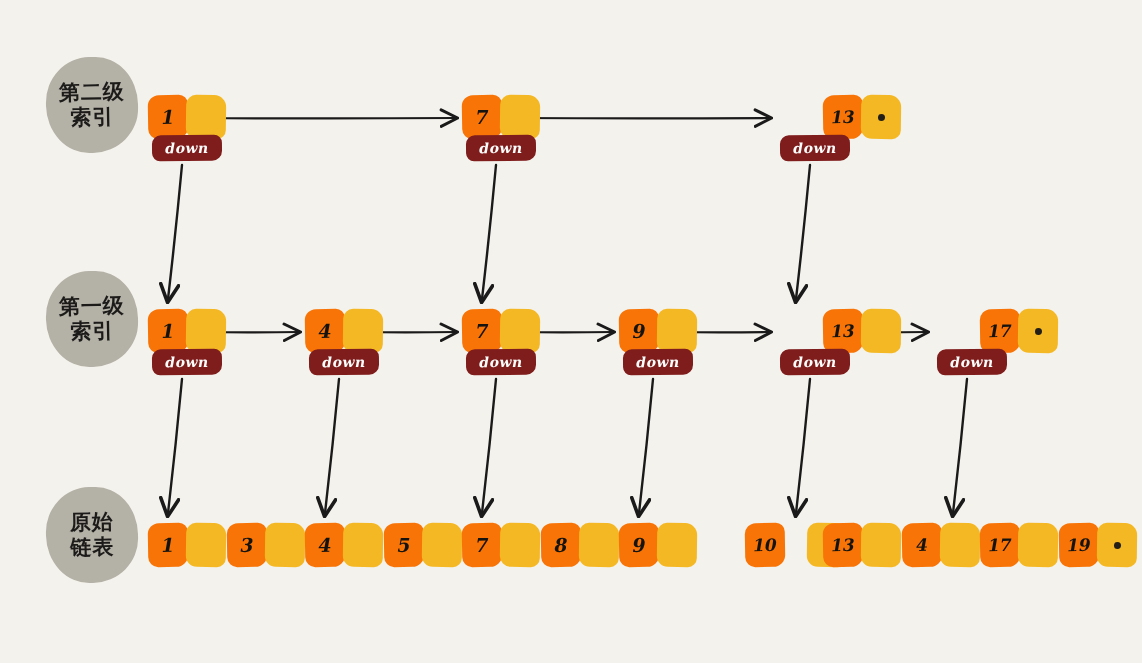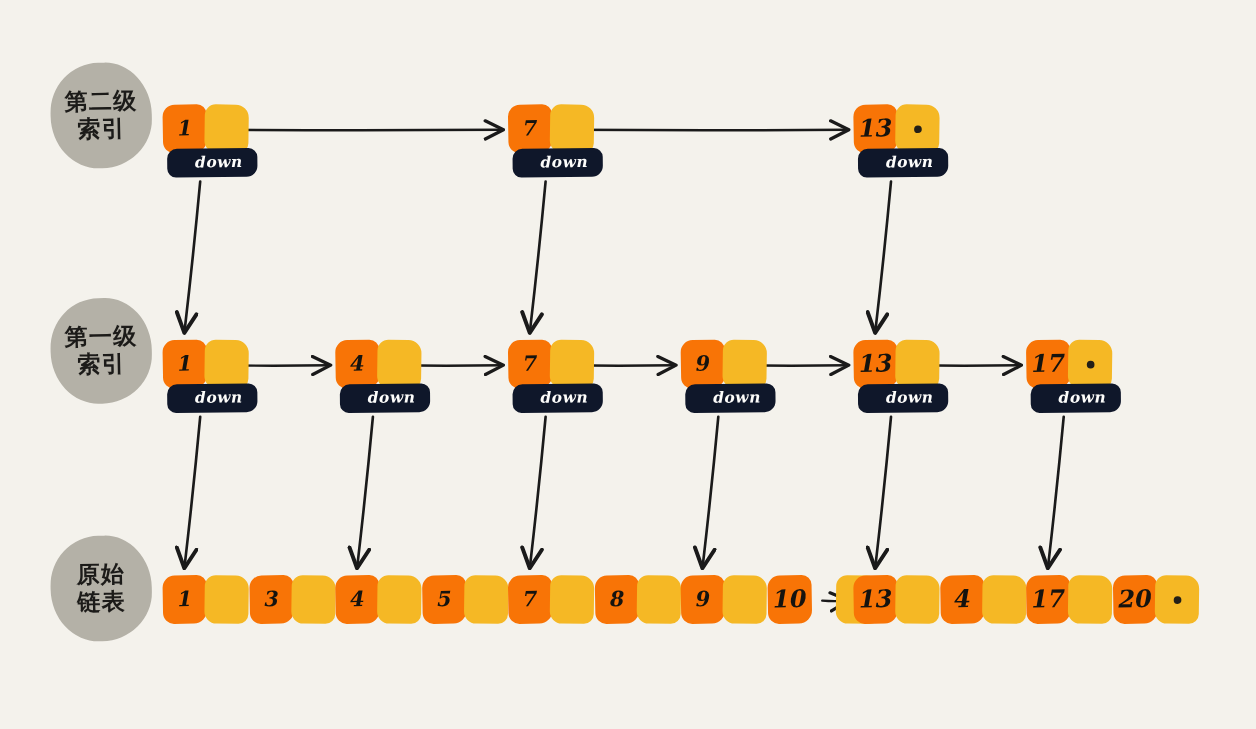--- a/index.html
+++ b/index.html
@@ -43,48 +43,47 @@
     background:#f87406;
     border-radius:11px 9px 12px 10px;
     display:flex;align-items:center;justify-content:center;
     color:#15130f;
     font-family:"DejaVu Serif", serif;
     font-weight:700;
     font-size:19px;
     font-style:italic;
     transform:rotate(-1deg);
   }
-  .cell-val.n2{font-size:22px;}
+  .cell-val.n2{font-size:17px;margin-left:47px;}
   .cell-ptr{
     width:40px;height:44px;
     margin-left:-2px;
     background:#f5b825;
     border-radius:10px 12px 9px 11px;
     display:flex;align-items:center;justify-content:center;
     transform:rotate(0.8deg);
   }
   .nil-dot{
     width:7px;height:7px;border-radius:50%;
     background:#231f18;
   }
   .down-badge{
     position:absolute;
     left:4px;top:40px;
     width:70px;height:26px;
-    background:#0f172a;
+    background:#7f1d1d;
     border-radius:9px 8px 10px 8px;
     display:flex;align-items:center;justify-content:center;
     color:#fdfdfb;
     font-family:"DejaVu Serif", serif;
     font-style:italic;
     font-weight:700;
     font-size:14px;
     letter-spacing:0.5px;
     transform:rotate(-0.6deg);
-    padding-left:12px;
   }
 </style>
 </head>
 <body>
 
 <div id="canvas">
   <svg class="wires">
     <defs>
       <marker id="arrowR" viewBox="0 0 12 12" refX="10" refY="6" markerWidth="9" markerHeight="9" orient="auto-start-reverse">
         <path d="M 1 1 L 11 6 L 1 11" fill="none" stroke="#1a1a1a" stroke-width="1.8" stroke-linecap="round" stroke-linejoin="round"></path>
@@ -211,21 +210,21 @@
       </div>
       <div class="node" style="left: 854.5px; top: 523px;">
         <div class="cell-val n2">4</div>
         <div class="cell-ptr"></div>
       </div>
       <div class="node" style="left: 933px; top: 523px;">
         <div class="cell-val n2">17</div>
         <div class="cell-ptr"></div>
       </div>
       <div class="node" style="left: 1011.5px; top: 523px;">
-        <div class="cell-val n2">20</div>
+        <div class="cell-val n2">19</div>
         <div class="cell-ptr">
           <div class="nil-dot"></div>
         </div>
       </div>
     </div>
   <div id="labels-layer">
       <div class="level-label" style="left: 46px; top: 57px;">
         <span>第二级</span>
         <span>索引</span>
       </div>

